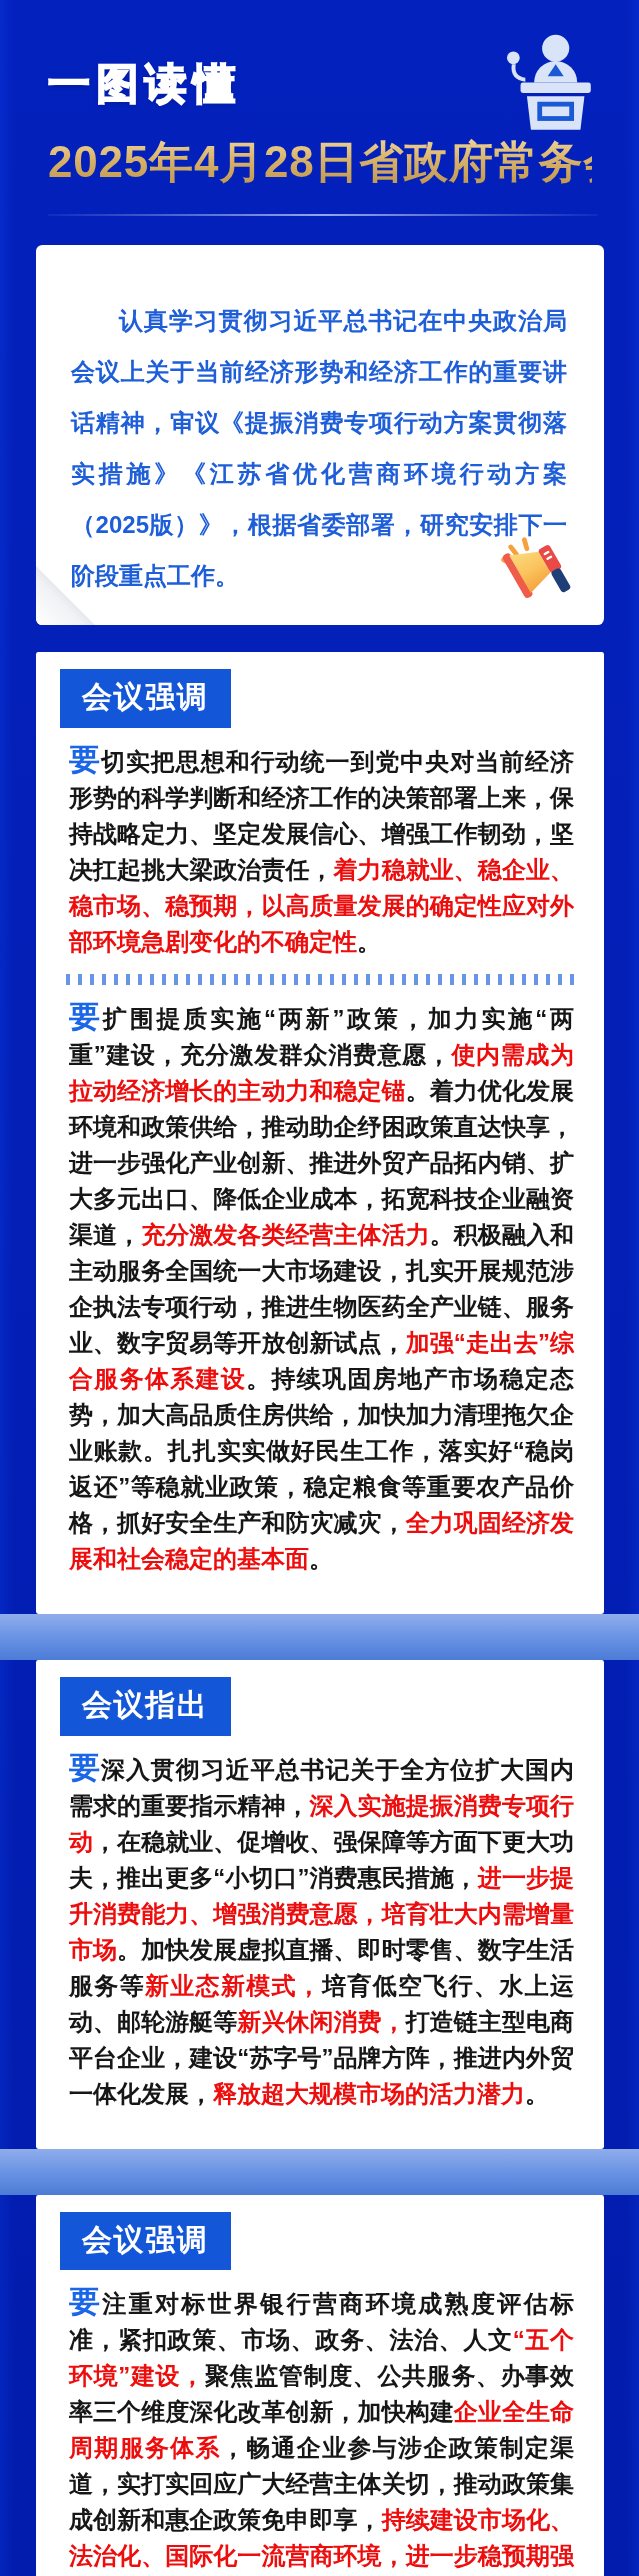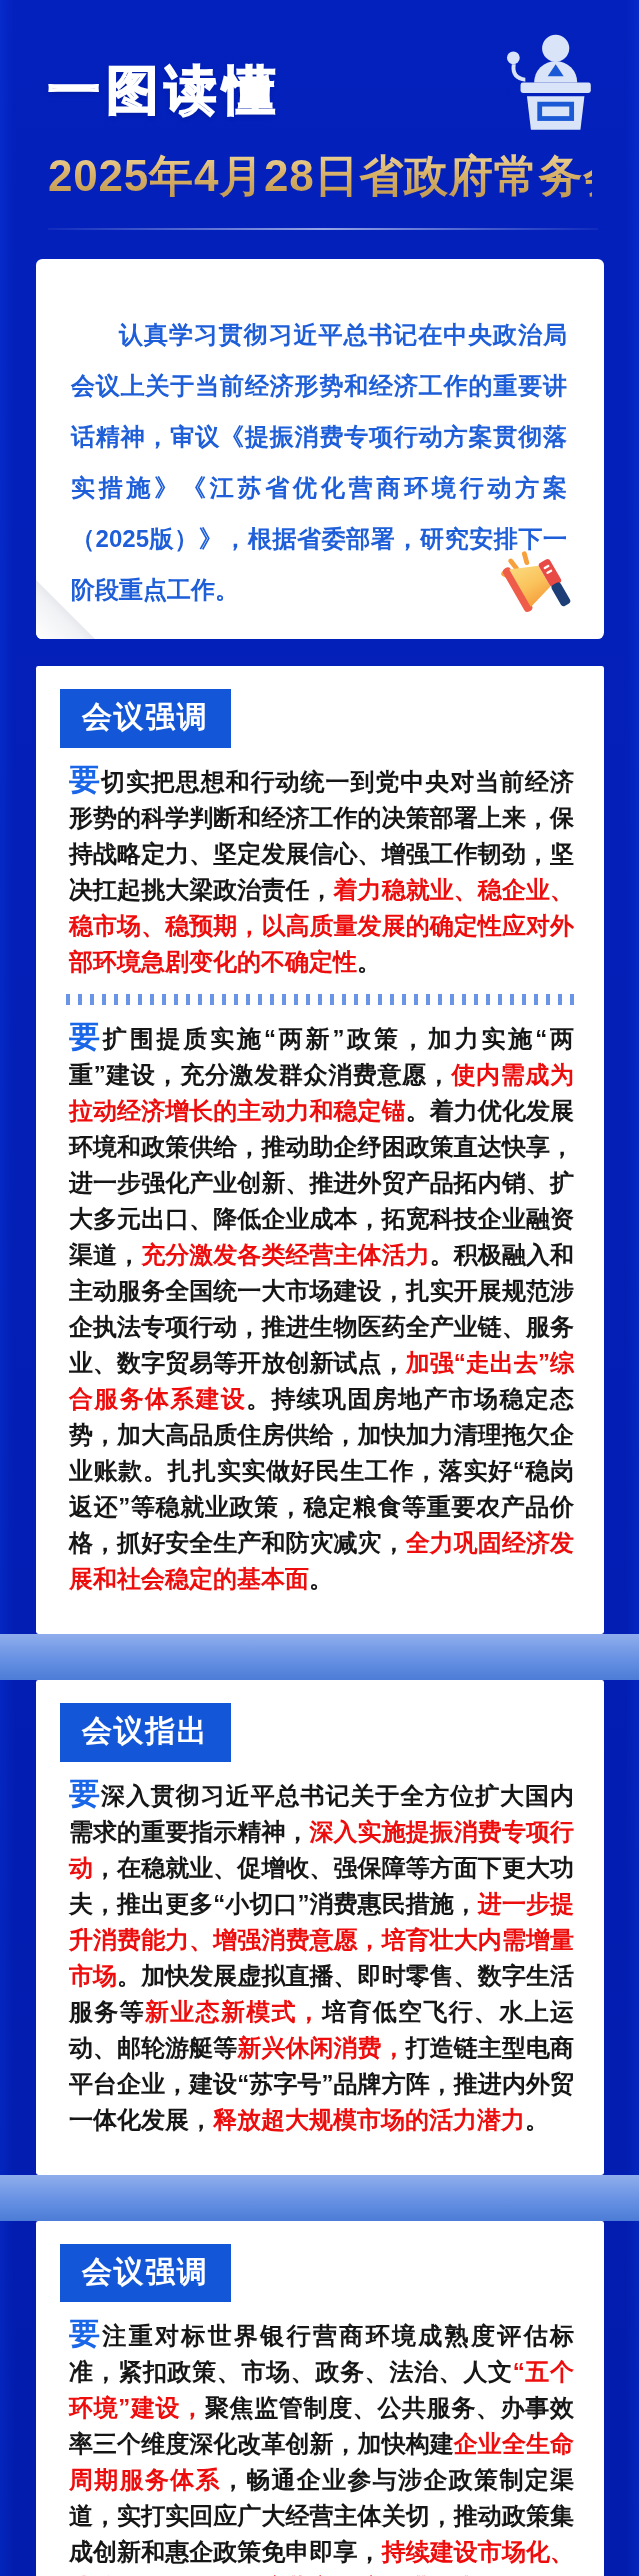--- a/index.html
+++ b/index.html
@@ -19,21 +19,21 @@
       linear-gradient(90deg,#3273ea 0%,#1a58d8 2.2%,#1a58d8 97.8%,#3273ea 100%),
       linear-gradient(180deg,#1e5fde 0%,#1452cc 100%);
     background-blend-mode:multiply;
   }
   
   .header{
     position:relative;
     padding:56px 48px 0 48px;
   }
   .brand{
-    font-size:52px;
+    font-size:42px;
     font-weight:900;
     letter-spacing:6.4px;
     color:rgba(26,88,216,0.05);
     -webkit-text-stroke:2px #ffffff;
     text-shadow:0 1.6px 4.8px rgba(0,0,0,0.18);
   }
   .gold-title{
     margin-top:21px;
     font-size:44px;
     font-weight:900;
@@ -78,21 +78,21 @@
     position:absolute;left:0;bottom:0;
     width:59px;height:59px;
     background:linear-gradient(45deg,#ffffff 0%,#f1f2f5 40%,#c9ced9 78%,#b9bfcc 100%);
     clip-path:polygon(0 0,100% 100%,0 100%);
     border-bottom-left-radius:6.4px;
   }
   .megaphone{position:absolute;right:30px;bottom:14.4px;width:80px;height:80px;}
   .section-card{
     margin-top:27px;
     border-radius:2.4px;
-    padding:23px 30px 37px 30px;
+    padding:17px 30px 37px 30px;
   }
   .section-card.flush{margin-top:0;}
   .badge{
     display:inline-block;
     margin-left:-6.4px;
     padding:8px 22.4px 9.6px 22.4px;
     background:#1357d8;
     color:#ffffff;
     font-size:30px;
     font-weight:800;

